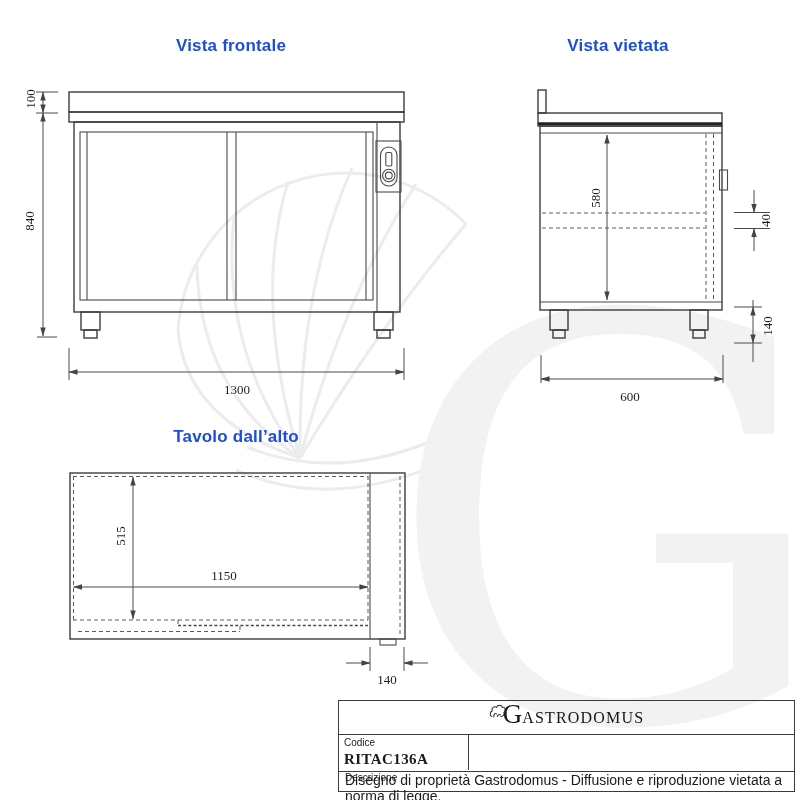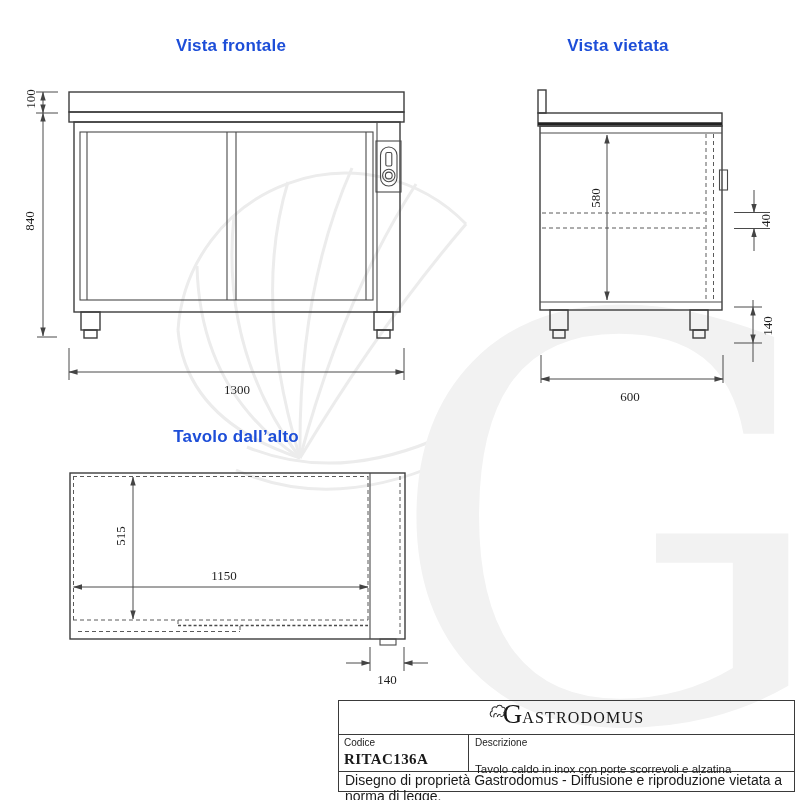--- a/index.html
+++ b/index.html
@@ -25,21 +25,21 @@
   
   .titleblock{position:absolute;left:338px;top:700px;width:457px;height:92px;
               border:1.5px solid #3a3a3a;box-sizing:border-box;display:flex;
               flex-direction:column;color:#1a1a1a;background:transparent;}
   .tb-logo{height:33px;border-bottom:1.4px solid #3a3a3a;display:flex;
            align-items:flex-end;justify-content:center;padding-bottom:6px;text-align:center;}
   .brand{font-family:"Liberation Serif",serif;line-height:1;white-space:nowrap;color:#161616;}
   .brand .g{font-size:27px;}
   .brand .rest{font-size:16px;letter-spacing:1.2px;}
   .hat{position:relative;top:-9px;margin-right:-4px;}
-  .tb-mid{height:37px;border-bottom:1.4px solid #3a3a3a;display:flex;box-sizing:border-box;}
+  .tb-mid{height:37px;border-bottom:1.4px solid #3a3a3a;display:flex;box-sizing:border-box;flex-direction:column;}
   .cell-codice{width:130px;border-right:1.4px solid #3a3a3a;box-sizing:border-box;padding:2px 5px;}
   .cell-desc{flex:1;padding:2px 6px;}
   .tb-lbl{font-size:10px;color:#222;}
   .val-codice{font-family:"Liberation Serif",serif;font-weight:bold;font-size:15px;margin-top:3px;letter-spacing:.4px;}
   .val-desc{font-size:11.5px;margin-top:15px;}
   .tb-foot{flex:1;display:flex;padding:0 6px;font-size:14px;}
 </style>
 </head>
 <body>
 

